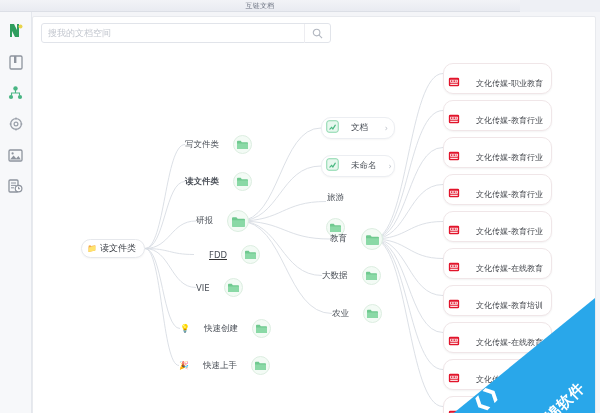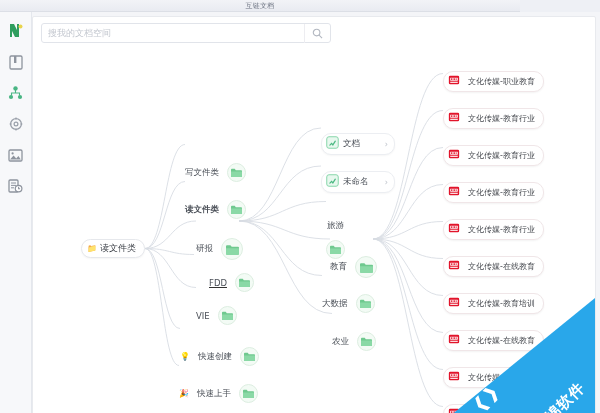--- a/index.html
+++ b/index.html
@@ -87,47 +87,45 @@
   .pill {
     background:#fff;
     border:1px solid #e6e8ec;
     border-radius:11px;
     padding:2px 8px 2px 5px;
     display:flex; align-items:center; gap:3px;
     box-shadow:0 1px 2px rgba(0,0,0,.045);
     font-size:9px; color:#3b3f46;
   }
   
-  .branch { gap:8px;margin-top:28px; }
+  .branch { gap:14px; }
   .branch .lbl { font-size:8.5px; color:#4b5058; }
   .circ {
     width:19px; height:19px; border-radius:50%;
     background:#f3fbf5; border:1px solid #ddeee1;
     display:flex; align-items:center; justify-content:center;
     flex:0 0 auto;
   }
   .circ.big { width:22px; height:22px; }
   
   .docpill {
     background:#fff; border:1px solid #eceef2; border-radius:10px;
     padding:2px 6px 2px 4px;
-    display:flex; align-items:center; gap:4px;
+    display:flex; align-items:center; gap:12px;
     width:74px;
     box-shadow:0 1px 2px rgba(0,0,0,.04);
-    margin-top:16px;
   }
   .docpill .lbl { font-size:8.5px; color:#4b5058; flex:1; }
   .docpill .chev { color:#b9bec7; font-size:8px; }
   
   .pdfpill {
     background:#fff; border:1px solid #f0e6e8; border-radius:10px;
-    padding:2px 8px 2px 4px;
-    display:flex; align-items:center; gap:8px;
+    padding:12px 8px 2px 4px;
+    display:flex; align-items:center; gap:16px;
     box-shadow:0 1px 2px rgba(0,0,0,.05);
-    margin-top:8px;
   }
   .pdfpill .lbl { font-size:8px; color:#45484e; }
   .emoji { font-size:8px; line-height:1; }
   
   #wm {
     position:absolute; right:0; bottom:0;
     width:145px; height:118px;
     pointer-events:none;
   }
   #wm .tri {

